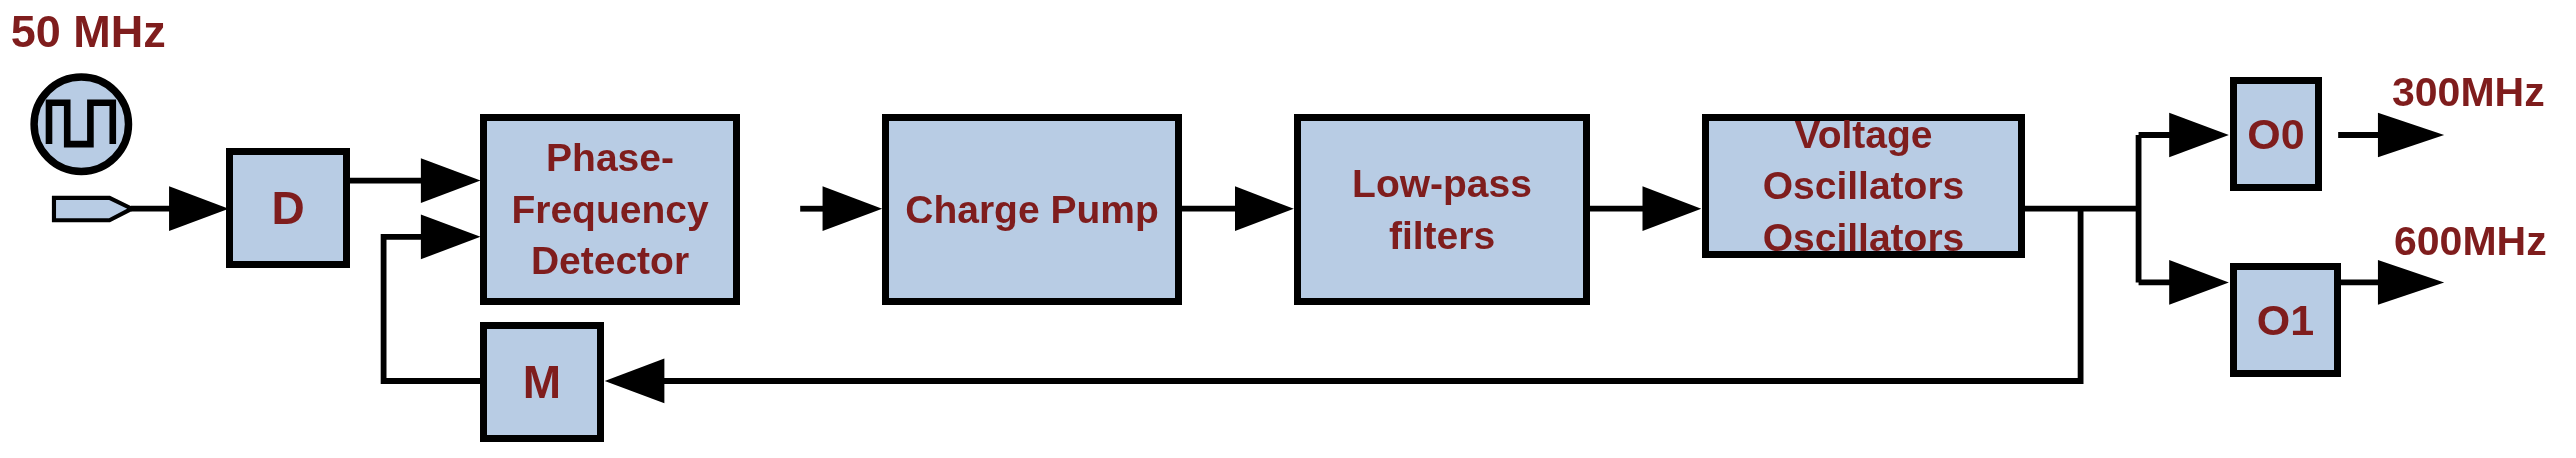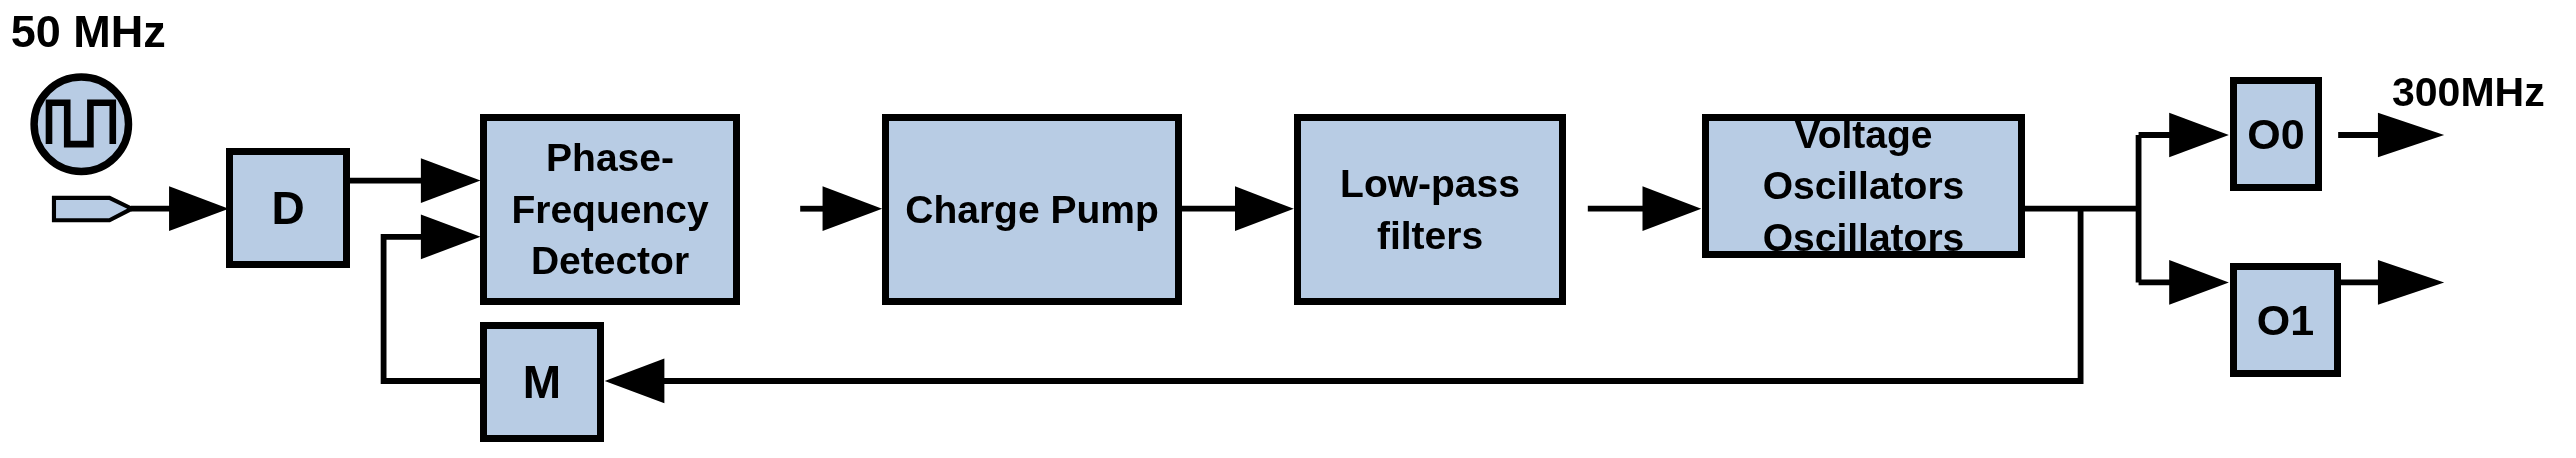--- a/index.html
+++ b/index.html
@@ -2,21 +2,21 @@
 <html style="font-size:13.3px"><head>
 <meta charset="utf-8">
 <style>
   html,body{margin:0;padding:0;background:#ffffff;}
   .canvas{
     position:relative;
     width:2576px;height:458px;
     background:#ffffff;
     font-family:"Liberation Sans", sans-serif;
     font-weight:bold;
-    color:#000000;
+    color:#7f1d1d;
     overflow:hidden;
   }
   svg.wires{position:absolute;left:0;top:0;width:2576px;height:458px;}
   .block{
     position:absolute;
     box-sizing:border-box;
     border:7.5px solid #000;
     display:flex;
     flex-direction:column;
     align-items:center;
@@ -69,36 +69,37 @@
       <polygon points="801,433 801,487 729,460"></polygon>
       <polygon points="2870,136 2870,190 2950,163"></polygon>
       <polygon points="2870,314 2870,368 2950,341"></polygon>
     </g>
   </svg>
 
   <div class="freq-label freq-src" style="left:10.8px;top:6.6px;">50 MHz</div>
 
   <div class="freq-label freq-out" style="left:2392px;top:70px;">300MHz</div>
 
+  <div class="freq-label freq-out" style="left:2394px;top:219px;">600MHz</div>
 
   <div class="block" style="left: 226px; top: 148px; width: 124px; height: 120px; background-color: rgb(184, 204, 228);">
     <span class="letter-lg">D</span>
   </div>
 
   <div class="block" style="left: 480px; top: 114px; width: 260px; height: 191px; background-color: rgb(184, 204, 228);">
     <span class="block-text">Phase-</span>
     <span class="block-text">Frequency</span>
     <span class="block-text">Detector</span>
   </div>
 
   <div class="block" style="left: 882px; top: 114px; width: 300px; height: 191px; background-color: rgb(184, 204, 228);">
     <span class="block-text">Charge Pump</span>
   </div>
 
-  <div class="block" style="left: 1294px; top: 114px; width: 272px; height: 191px; background-color: rgb(184, 204, 228);">
+  <div class="block" style="left: 1294px; top: 114px; width: 296px; height: 191px; background-color: rgb(184, 204, 228);">
     <span class="block-text">Low-pass</span>
     <span class="block-text">filters</span>
   </div>
 
   <div class="block" style="left: 1702px; top: 114px; width: 323px; height: 144px; background-color: rgb(184, 204, 228);">
     <span class="block-text">Voltage</span>
     <span class="block-text">Oscillators</span>
     <span class="block-text">Oscillators</span>
   </div>
 

